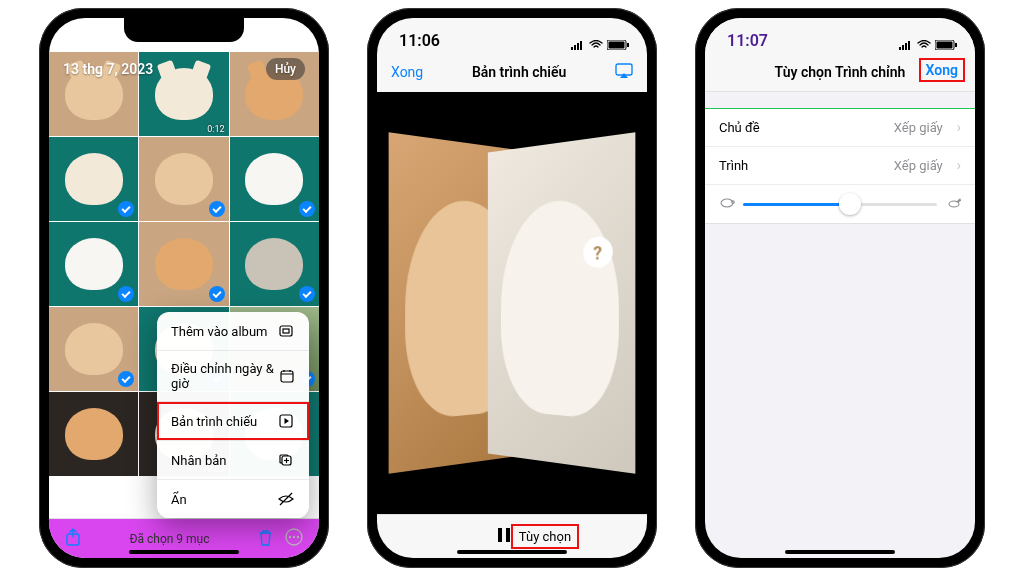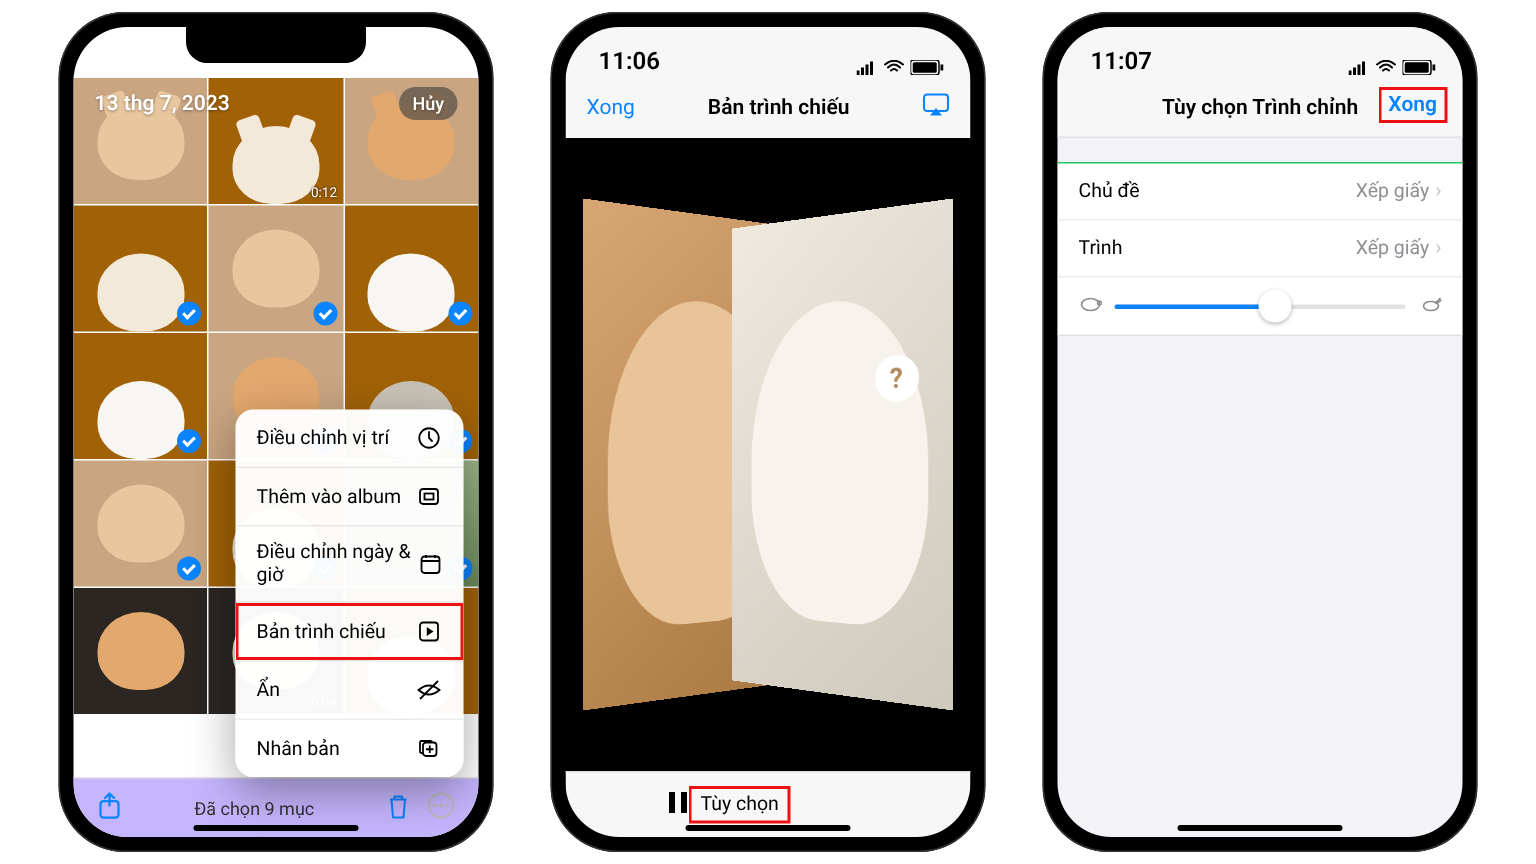--- a/index.html
+++ b/index.html
@@ -82,21 +82,21 @@
   }
   .thumb .cat.tan::before{ background:#e8c79e; }
   .thumb .cat.cream::before{ background:#f3e9d9; }
   .thumb .cat.white::before{ background:#f8f6f2; }
   .thumb .cat.gray::before{ background:#c9c2b7; }
   .thumb .cat.ginger::before{ background:#e2a86e; }
   .thumb .ear{position:absolute;width:16px;height:16px;border-radius:3px;top:-6px;}
   .thumb .ear.l{left:4px;transform:rotate(-20deg);}
   .thumb .ear.r{right:4px;transform:rotate(20deg);}
   .thumb.bg-dark{background:#2b2622;}
-  .thumb.bg-soft{background:#a16207;align-items:flex-end;}
+  .thumb.bg-soft{background:#0f766e;}
   .thumb.bg-warm{background:#c9a581;}
   .dur {
     position:absolute; right:4px; bottom:2px;
     color:#fff; font-size:9px; text-shadow:0 0 2px #000;
   }
   .check {
     position:absolute; right:4px; bottom:4px;
     width:16px; height:16px; border-radius:50%;
     background:#0a84ff; display:flex; align-items:center; justify-content:center;
   }
@@ -116,21 +116,21 @@
   }
   .ctx-row{
     display:flex; justify-content:space-between; align-items:center;
     padding:10px 14px;
     border-bottom:1px solid rgba(0,0,0,.08);
   }
   .ctx-row:last-child{border-bottom:none;}
   .ctx-icon{width:18px;height:18px;display:flex;align-items:center;justify-content:center;}
   .ctx-row.hl{ box-shadow: inset 0 0 0 2px #e11; }
   .p1-toolbar{
-    height:40px; background:#c4b5fd;
+    height:40px; background:#d946ef;
     display:flex; align-items:center; justify-content:space-between;
     padding:16px 16px; font-size:12px; color:#333;
     border-top:1px solid #e2e2e4;
   }
   .p1-toolbar .blue{color:#0a84ff;}
   .p1-toolbar .fade{color:#bbb;}
   .home-ind{
     position:absolute; bottom:4px; left:50%; transform:translateX(-50%);
     width:110px; height:4px; border-radius:2px; background:#000;
   }
@@ -167,35 +167,35 @@
   .face.left .catbig{background:#e9c498;}
   .face.right .catbig{background:#f7f3ec;}
   .qmark{
     position:absolute;right:14%;top:30%;
     width:30px;height:30px;border-radius:50%;background:#fff;
     display:flex;align-items:center;justify-content:center;
     color:#b18b5d;font-weight:700;font-size:18px;
   }
   .p2-bottom{
     height:44px; background:#f7f7f8;
-    display:flex; align-items:center; justify-content:flex-start;
+    display:flex; align-items:center; justify-content:center;
     padding:0 16px;
     border-top:1px solid #e2e2e4;
   }
   .pause{font-size:16px;letter-spacing:-1px;}
   .opt{
     font-size:13px;
     padding:5px 8px;
     box-shadow: inset 0 0 0 2px #e11;
   }
   .p2 .home-ind{background:#000;}
 
   
   .p3 .screen{background:#f2f2f7;}
-  .p3 .status-bar{color:#000000;background:#f7f7f8;}
+  .p3 .status-bar{color:#4c1d95;background:#f7f7f8;}
   .p3-nav{
     height:40px;background:#f7f7f8;
     display:flex;align-items:center;justify-content:center;
     position:relative;font-size:14px;font-weight:600;
     border-bottom:1px solid #e2e2e4;
   }
   .p3-nav .done{
     position:absolute;right:10px;top:6px;
     color:#0a84ff;font-weight:600;
     padding:4px 7px;
@@ -203,21 +203,21 @@
   }
   .list{
     margin-top:16px;background:#fff;border-top:1px solid #22c55e;border-bottom:1px solid #e2e2e4;
     font-size:13px;
   }
   .row{
     display:flex;align-items:center;justify-content:space-between;
     padding:11px 14px;border-bottom:1px solid #ececef;
   }
   .row:last-child{border-bottom:none;}
-  .row .val{color:#8e8e93;display:flex;align-items:flex-start;gap:4px;}
+  .row .val{color:#8e8e93;display:flex;align-items:flex-start;gap:14px;}
   .chev{color:#c7c7cc;font-size:14px;line-height:1;}
   .toggle{
     width:40px;height:24px;border-radius:12px;background:#e9e9eb;position:relative;
   }
   .toggle::after{
     content:"";position:absolute;left:2px;top:2px;width:20px;height:20px;
     border-radius:50%;background:#fff;box-shadow:0 1px 2px rgba(0,0,0,.25);
   }
   .slider-row{
     display:flex;align-items:center;gap:8px;padding:12px 14px;
@@ -364,29 +364,20 @@
               <circle cx="5" cy="9" r="1.2" fill="#bbb"></circle>
               <circle cx="9" cy="9" r="1.2" fill="#bbb"></circle>
               <circle cx="13" cy="9" r="1.2" fill="#bbb"></circle>
             </svg>
         </span>
       </span>
     </div>
 
     <div class="ctx">
       <div class="ctx-row">
-        <span>Điều chỉnh vị trí</span>
-        <span class="ctx-icon">
-            <svg width="16" height="16">
-              <circle cx="8" cy="8" r="6.5" fill="none" stroke="#000" stroke-width="1.2"></circle>
-              <path d="M8 4 V8 L10 10" stroke="#000" fill="none" stroke-width="1.2" stroke-linecap="round"></path>
-            </svg>
-          </span>
-      </div>
-      <div class="ctx-row">
         <span>Thêm vào album</span>
         <span class="ctx-icon">
             <svg width="16" height="16">
               <rect x="2" y="3" width="12" height="10" rx="2" fill="none" stroke="#000" stroke-width="1.2"></rect>
               <rect x="5" y="6" width="6" height="4" fill="none" stroke="#000" stroke-width="1.2"></rect>
             </svg>
           </span>
       </div>
       <div class="ctx-row">
         <span>Điều chỉnh ngày &amp; giờ</span>
@@ -396,39 +387,39 @@
               <path d="M2 6 H14 M5 2 V4 M11 2 V4" stroke="#000" stroke-width="1.2"></path>
             </svg>
           </span>
       </div>
       <div class="ctx-row hl">
         <span>Bản trình chiếu</span>
         <span class="ctx-icon">
             <svg width="16" height="16">
               <rect x="2" y="2" width="12" height="12" rx="2" fill="none" stroke="#000" stroke-width="1.2"></rect>
               <path d="M6.5 5 L11 8 L6.5 11 Z" fill="#000"></path>
-            </svg>
-          </span>
-      </div>
-      <div class="ctx-row">
-        <span>Ẩn</span>
-        <span class="ctx-icon">
-            <svg width="18" height="16">
-              <path d="M2 8 Q9 2 16 8 Q9 14 2 8 Z" fill="none" stroke="#000" stroke-width="1.2"></path>
-              <line x1="3" y1="14" x2="15" y2="2" stroke="#000" stroke-width="1.2"></line>
             </svg>
           </span>
       </div>
       <div class="ctx-row">
         <span>Nhân bản</span>
         <span class="ctx-icon">
             <svg width="16" height="16">
               <rect x="4" y="4" width="9" height="9" rx="2" fill="none" stroke="#000" stroke-width="1.2"></rect>
               <path d="M4 11 H3 Q2 11 2 10 V4 Q2 3 3 3 H9 Q10 3 10 4" fill="none" stroke="#000" stroke-width="1.2"></path>
               <path d="M8.5 6 V11 M6 8.5 H11" stroke="#000" stroke-width="1.2"></path>
+            </svg>
+          </span>
+      </div>
+      <div class="ctx-row">
+        <span>Ẩn</span>
+        <span class="ctx-icon">
+            <svg width="18" height="16">
+              <path d="M2 8 Q9 2 16 8 Q9 14 2 8 Z" fill="none" stroke="#000" stroke-width="1.2"></path>
+              <line x1="3" y1="14" x2="15" y2="2" stroke="#000" stroke-width="1.2"></line>
             </svg>
           </span>
       </div>
     </div>
 
     <div class="home-ind"></div>
   </div>
 </div>
 
 <div class="phone p2">

